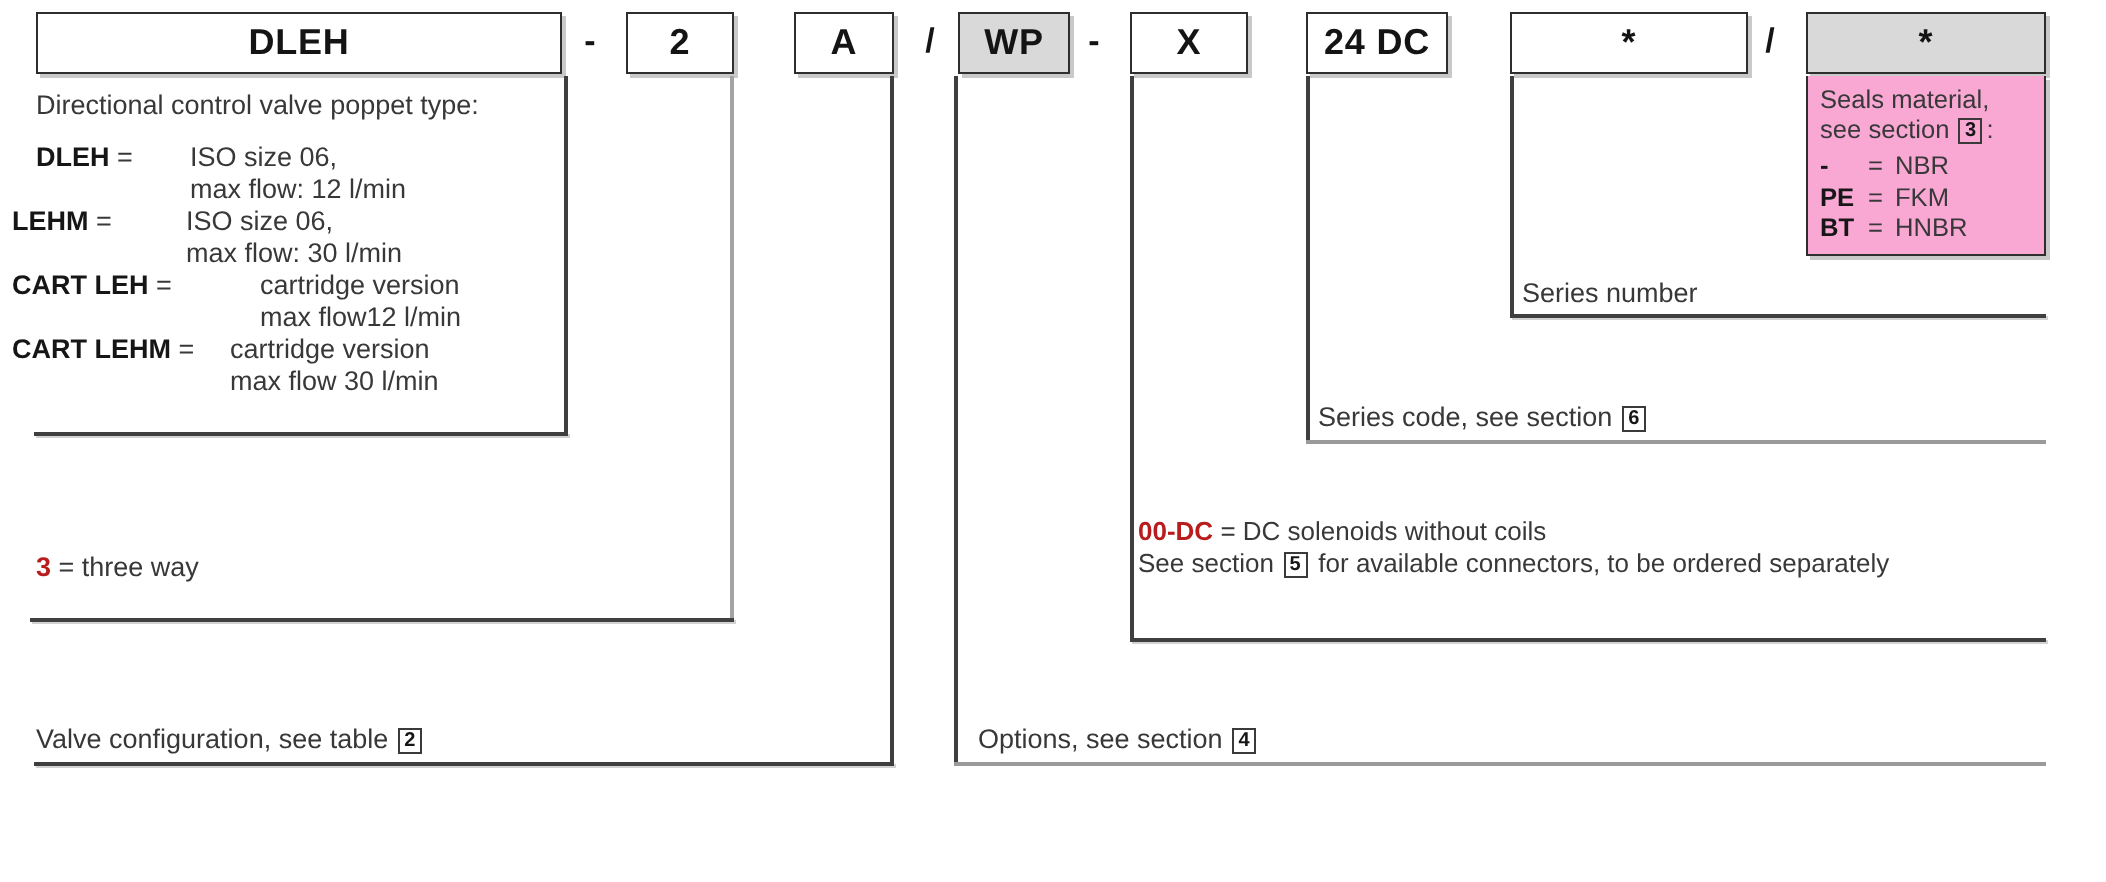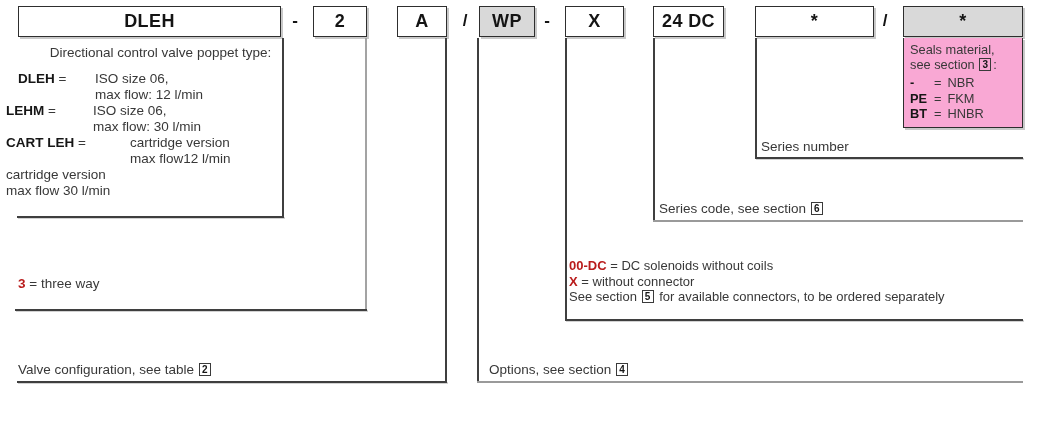--- a/index.html
+++ b/index.html
@@ -28,21 +28,21 @@
   
   .label{position:absolute;font-size:13.5px;line-height:16px;color:#383838;white-space:nowrap;}
   .label b{color:#b91c1c;}
   .secnum{
     display:inline-block;min-width:8px;text-align:center;border:1.2px solid #3a3a3a;
     font-size:10px;font-weight:bold;line-height:11px;padding:0 1px;margin:0 2px 0 1px;
     vertical-align:1px;color:#161616;
   }
   
   #valve-type-block{position:absolute;left:18px;top:45px;width:285px;font-size:13.5px;line-height:16px;white-space:nowrap;}
-  #valve-type-block .heading{margin-bottom:10px;text-align:center;}
+  #valve-type-block .heading{margin-bottom:10px;}
   .entry{display:flex;}
   .entry .term{flex:0 0 auto;white-space:pre;font-weight:bold;color:#161616;}
   .entry .term .eq{font-weight:normal;color:#383838;}
   .entry.e0 .term{min-width:77px;}
   .entry.e1 .term{min-width:87px;}
   .entry.e2 .term{min-width:124px;}
   .entry.e3 .term{min-width:109px;}
   .entry.outdent{margin-left:-12px;}
   
   #seals-box{
@@ -97,39 +97,39 @@
     </div>
     <div class="entry e1 outdent">
       <span class="term"><b>LEHM</b><span class="eq"> = </span></span>
       <span class="vals"><span>ISO size 06,</span><br><span>max flow: 30 l/min</span></span>
     </div>
     <div class="entry e2 outdent">
       <span class="term"><b>CART LEH</b><span class="eq"> = </span></span>
       <span class="vals"><span>cartridge version</span><br><span>max flow12 l/min</span></span>
     </div>
     <div class="entry e3 outdent">
+      <span class="term"><b>CART LEHM</b><span class="eq"> = </span></span>
       <span class="vals"><span>cartridge version</span><br><span>max flow 30 l/min</span></span>
     </div>
   </div>
 
   <div class="label" style="left:18px;top:276px;">
     <div><b>3</b><span> = three way</span></div>
   </div>
 
   <div class="label" style="left:18px;top:362px;">
     <span>Valve configuration, see table </span><span class="secnum">2</span>
   </div>
 
   <div class="label" style="left:489px;top:362px;">
     <span>Options, see section </span><span class="secnum">4</span>
   </div>
 
   <div class="label conn-label" style="left:569px;top:258px;">
     <div><b>00-DC</b><span> = DC solenoids without coils</span></div>
-    <div><b>X</b><span> = without connector</span></div>
     <div><span>See section </span><span class="secnum">5</span><span> for available connectors, to be ordered separately</span></div>
   </div>
 
   <div class="label" style="left:659px;top:201px;">
     <span>Series code, see section </span><span class="secnum">6</span>
   </div>
 
   <div class="label" style="left:761px;top:139px;">
     <span>Series number</span>
   </div>

